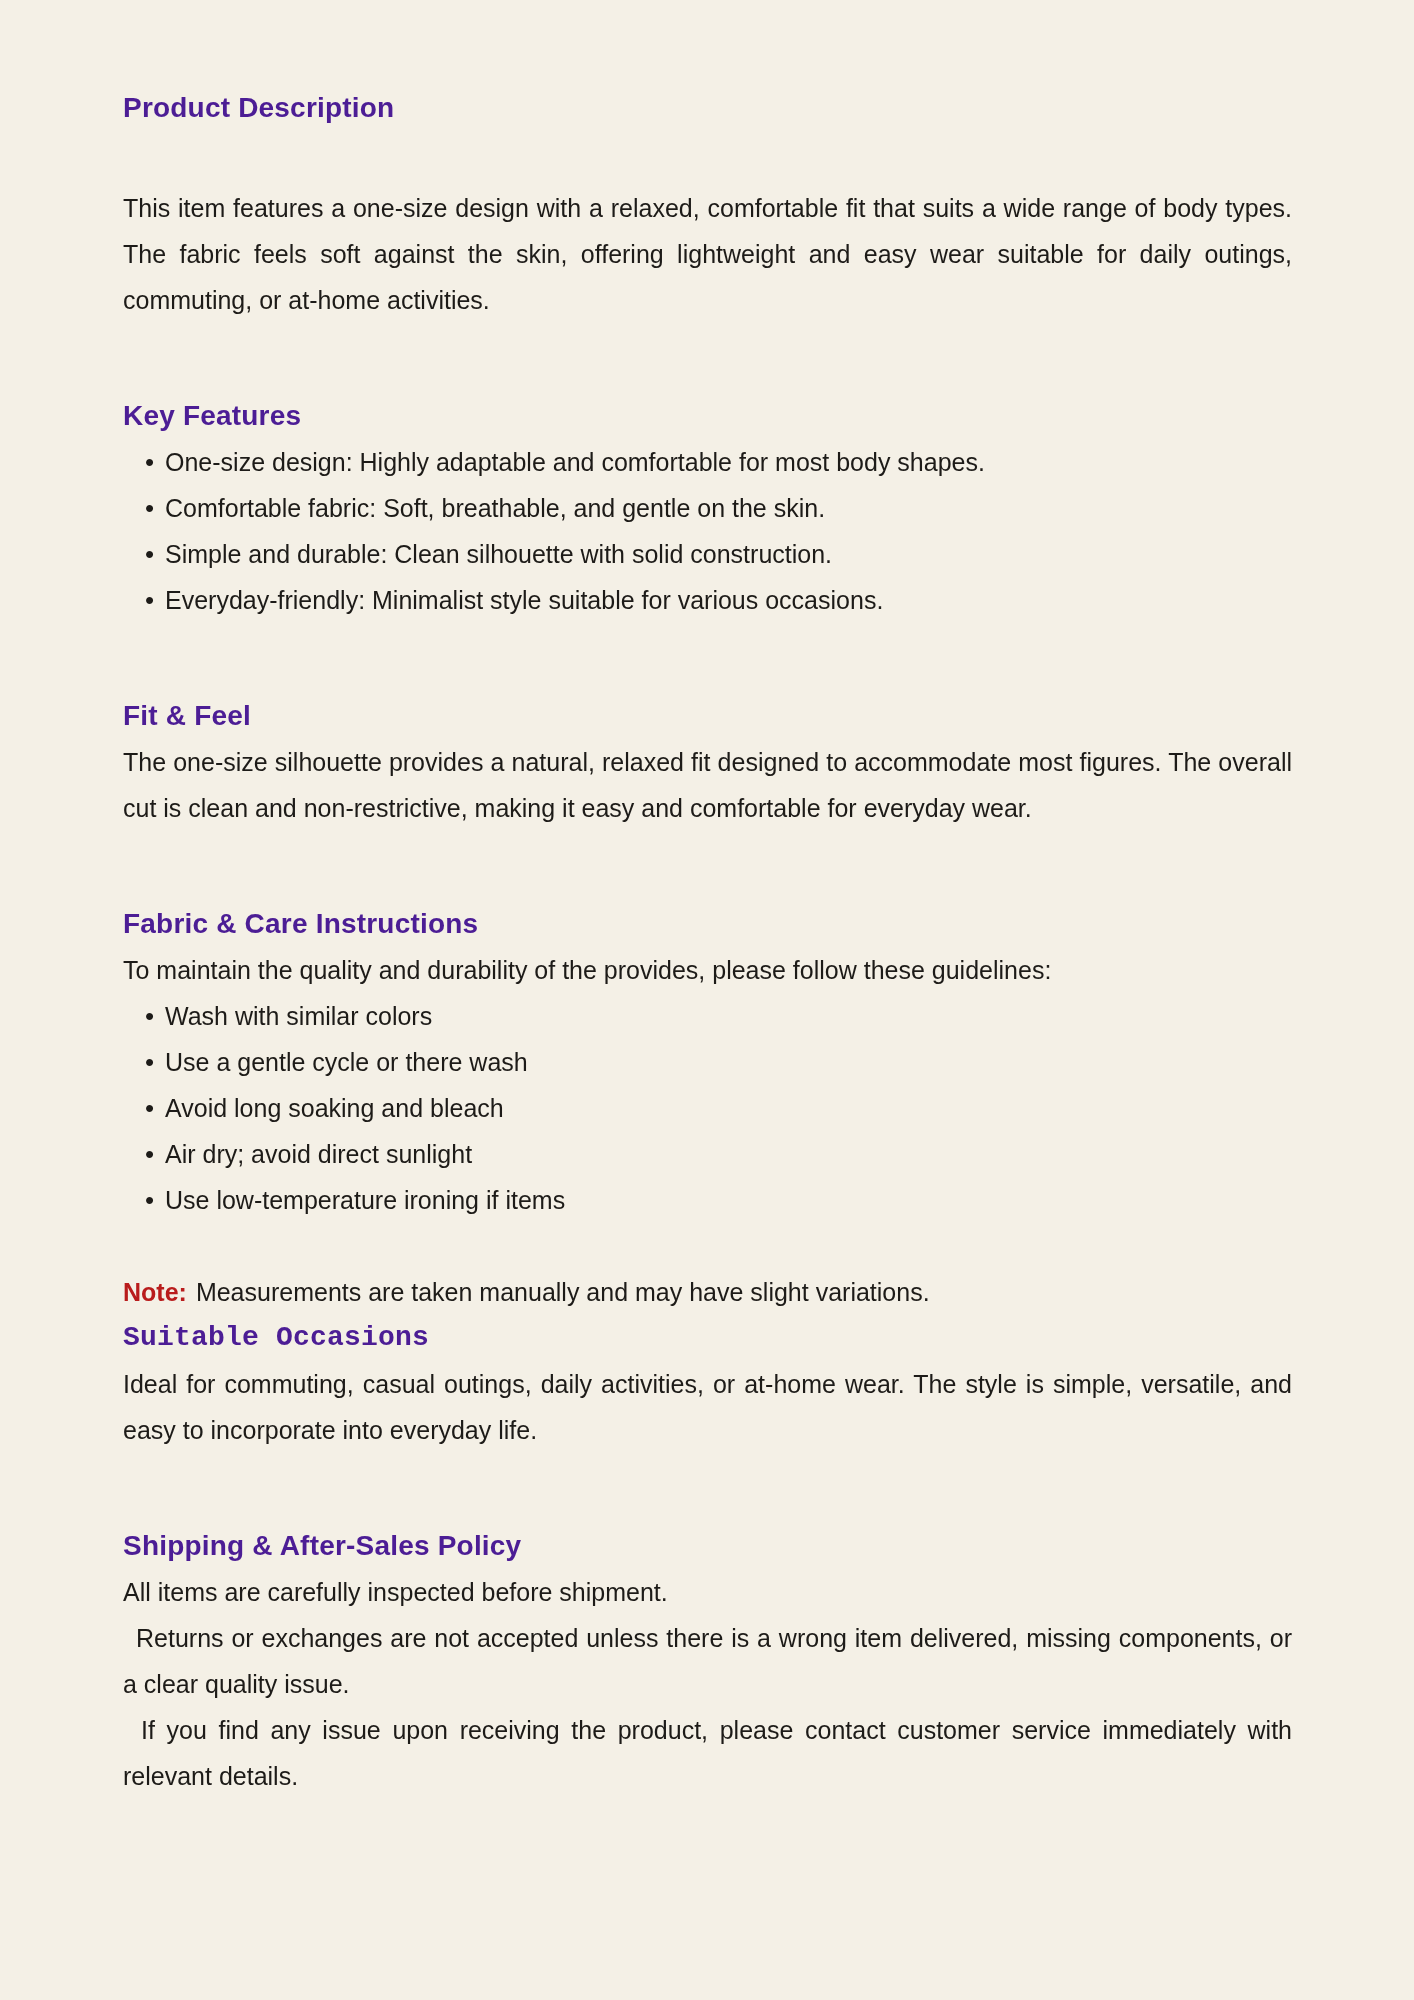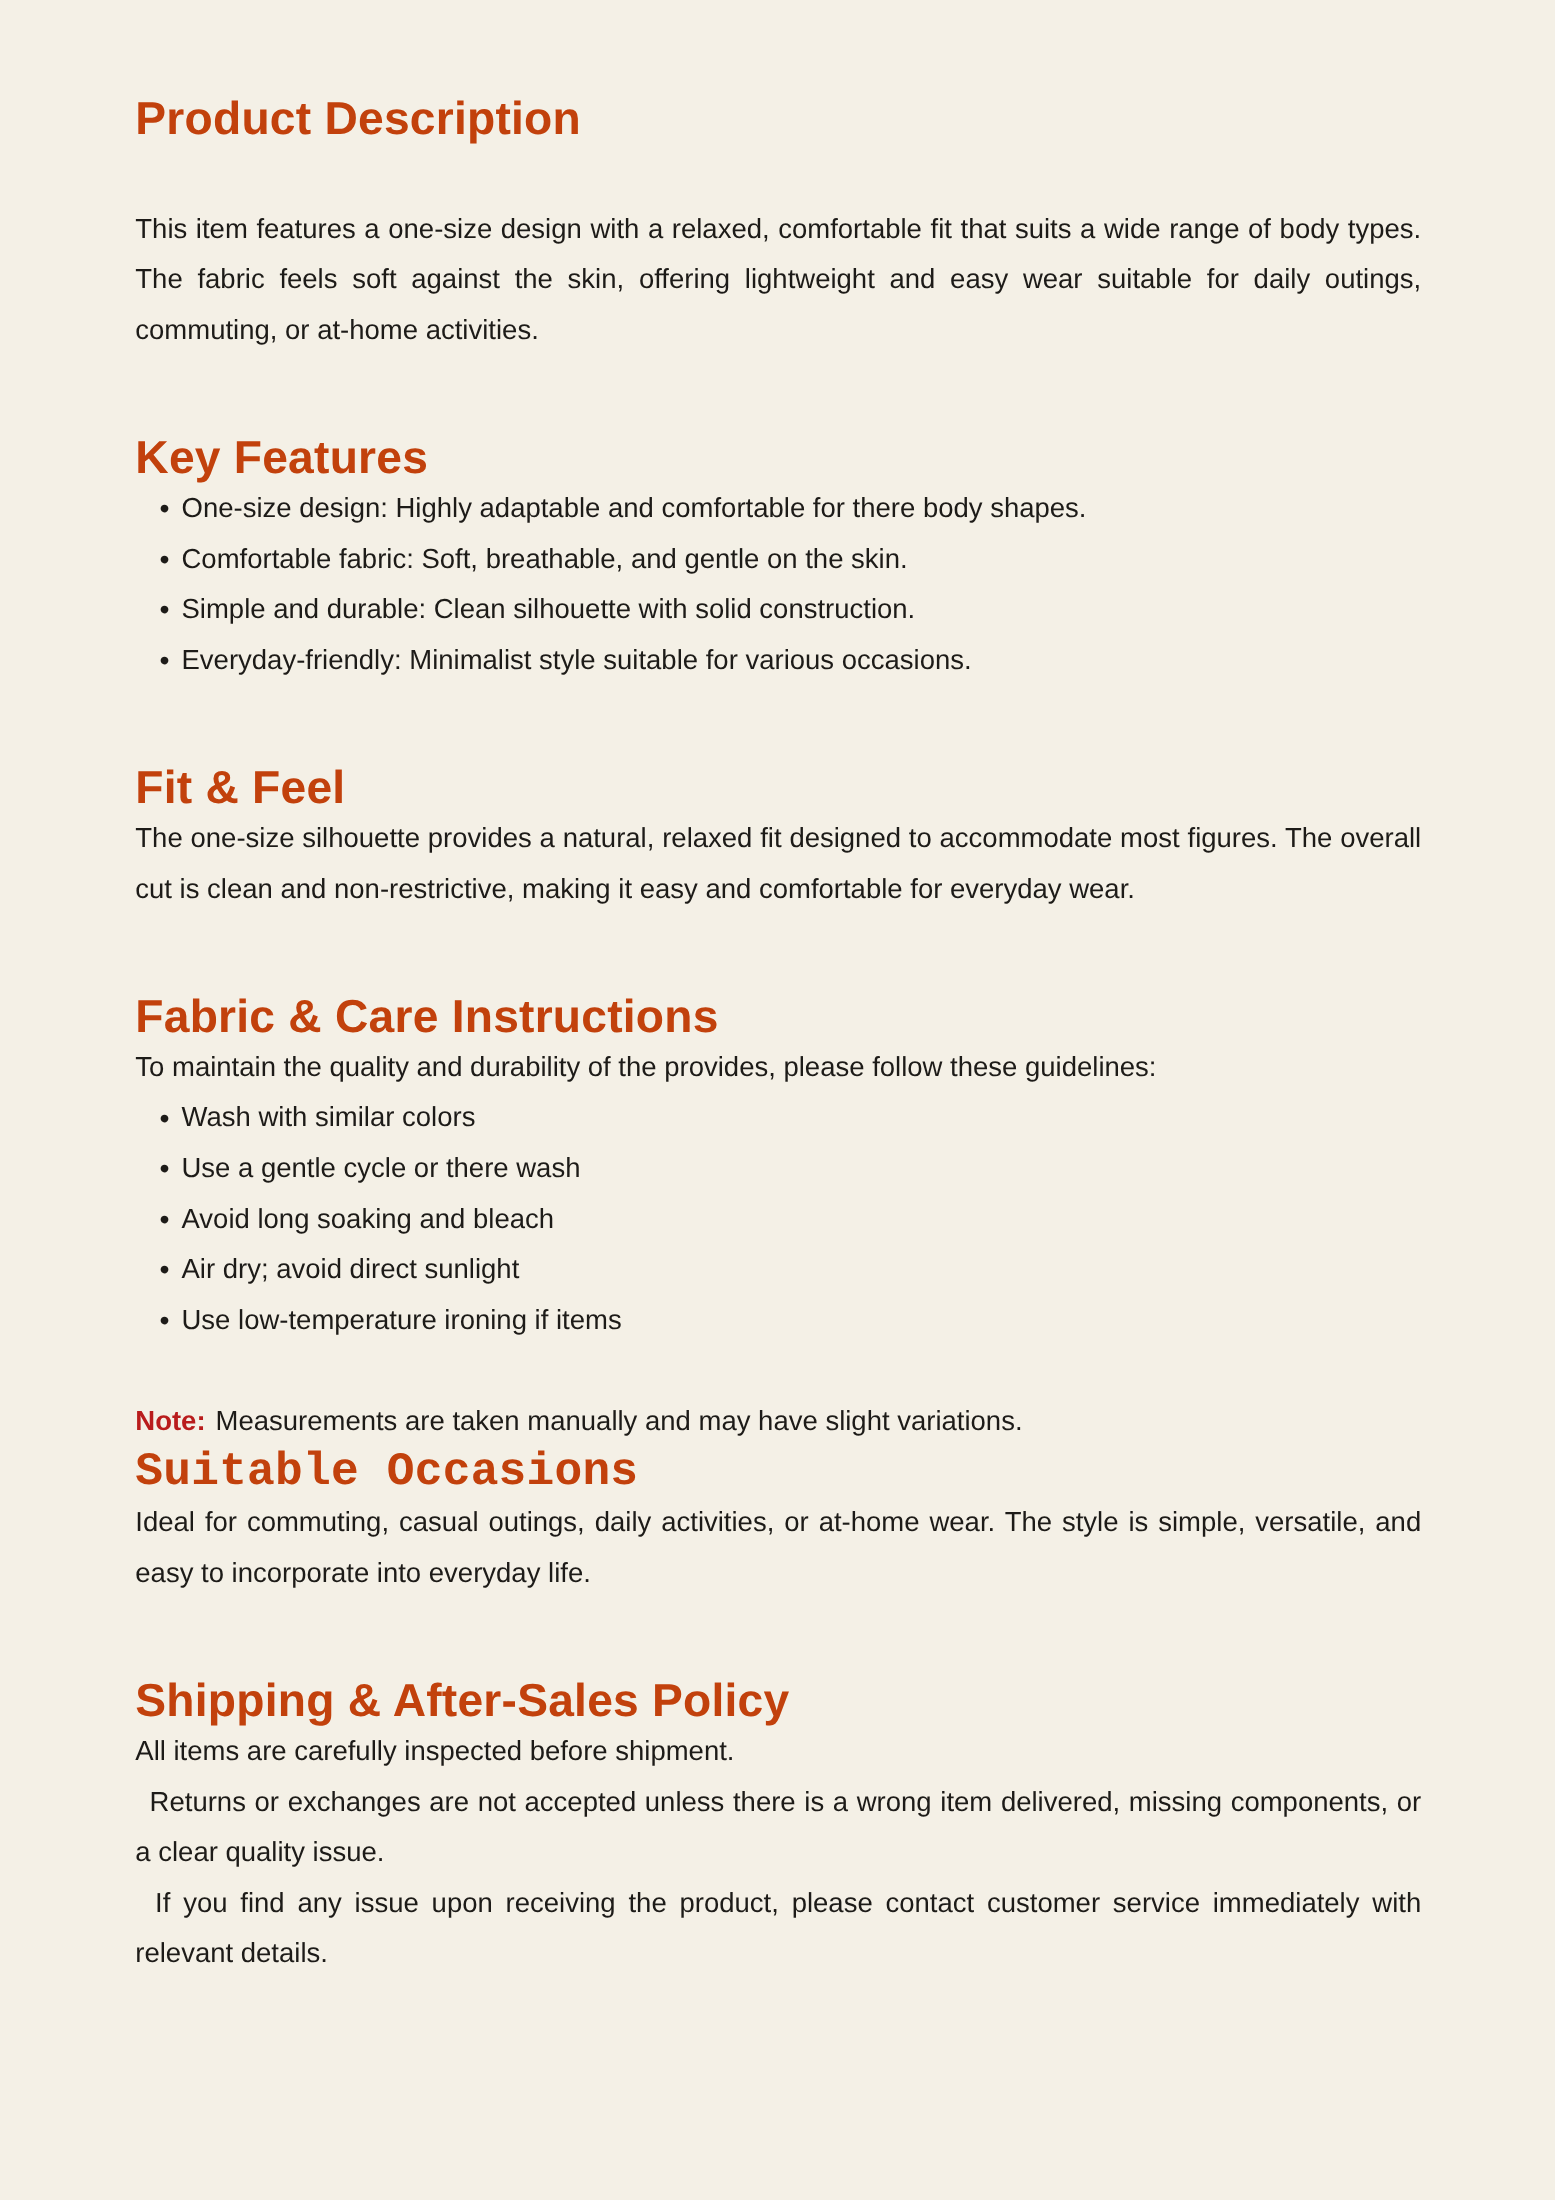--- a/index.html
+++ b/index.html
@@ -5,23 +5,23 @@
   * { margin: 0; padding: 0; box-sizing: border-box; }
   html, body { width: 1414px; height: 2000px; }
   body {
     background: #f4f0e6;
     font-family: "Liberation Sans", sans-serif;
     color: #1d1b18;
     padding: 85px 122px 0 123px;
     overflow: hidden;
   }
   .heading {
-    color: #c2410c;
+    color: #4c1d95;
     font-weight: bold;
-    font-size: 42px;
+    font-size: 28px;
     line-height: 46px;
     letter-spacing: 0.2px;
   }
   .title { margin-bottom: 0; }
   .para, .li-text, .note-line, .ship-line {
     font-size: 25px;
     line-height: 46px;
     text-align: justify;
   }
   .intro { margin-top: 54px; }
@@ -54,21 +54,21 @@
 <body>
 
 <h1 class="heading title">Product Description</h1>
 
 <p class="para intro">This item features a one-size design with a relaxed, comfortable fit that suits a wide range of body types. The fabric feels soft against the skin, offering lightweight and easy wear suitable for daily outings, commuting, or at-home activities.</p>
 
 <h2 class="heading sec-head">Key Features</h2>
 <ul class="bullet-list">
   <li class="bullet-item">
     <span class="bullet-marker">•</span>
-    <span class="li-text">One-size design: Highly adaptable and comfortable for there body shapes.</span>
+    <span class="li-text">One-size design: Highly adaptable and comfortable for most body shapes.</span>
   </li>
   <li class="bullet-item">
     <span class="bullet-marker">•</span>
     <span class="li-text">Comfortable fabric: Soft, breathable, and gentle on the skin.</span>
   </li>
   <li class="bullet-item">
     <span class="bullet-marker">•</span>
     <span class="li-text">Simple and durable: Clean silhouette with solid construction.</span>
   </li>
   <li class="bullet-item">

